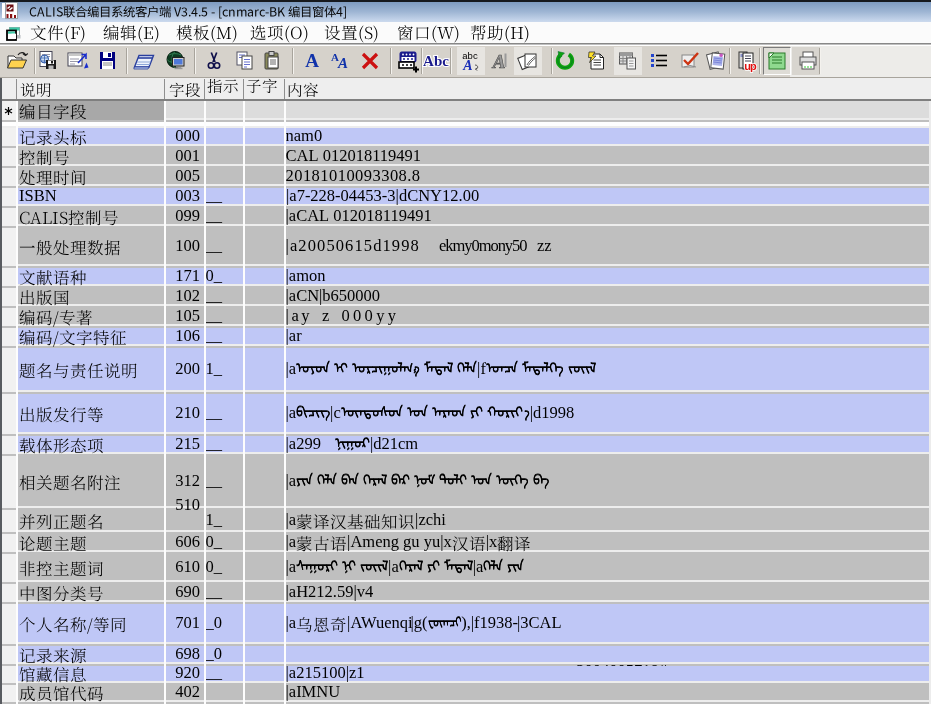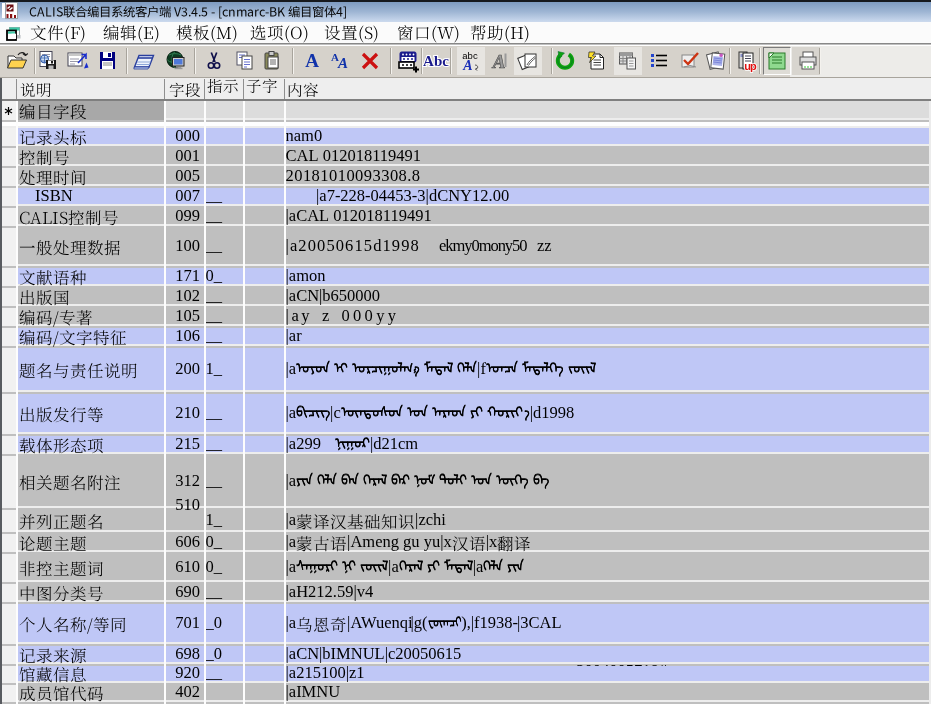--- a/index.html
+++ b/index.html
@@ -1065,24 +1065,24 @@
     <svg style="position:absolute;left:19.0px;top:164.51px;" width="68" height="24" fill="#000">
       <use href="#g75" x="0.0" y="18.99"></use>
       <use href="#g76" x="17.0" y="18.99"></use>
       <use href="#g77" x="34.0" y="18.99"></use>
       <use href="#g78" x="51.0" y="18.99"></use>
     </svg>
     <div class="lt fld" style="top:166.6px">005</div>
     <div class="lt" style="left:285.5px;top:166.6px;letter-spacing:0.45px;">20181010093308.8</div>
     <div class="row" style="top:188px;height:18px;background:#bfc7f6"></div>
     <div class="abs" style="left:2px;top:188px;width:13.5px;height:18px;background:#f1f1f1"></div>
-    <div class="lt" style="left:19.0px;top:186.6px;margin-left:16px;">ISBN</div>
-    <div class="lt fld" style="top:186.6px">007</div>
+    <div class="lt" style="left:19.0px;top:186.6px;">ISBN</div>
+    <div class="lt fld" style="top:186.6px">003</div>
     <div class="lt" style="left:205.5px;top:186.6px;">__</div>
-    <div class="lt" style="left:280px;top:186.6px;padding-left:36px;">|a7-228-04453-3|dCNY12.00</div>
+    <div class="lt" style="left:286px;top:186.6px;">|a7-228-04453-3|dCNY12.00</div>
     <div class="row" style="top:208px;height:18px;background:#bfbfbf"></div>
     <div class="abs" style="left:2px;top:208px;width:13.5px;height:18px;background:#f1f1f1"></div>
     <svg style="position:absolute;left:19.0px;top:204.51px;" width="100" height="24" fill="#000">
       <use href="#g79" x="0.0" y="18.99"></use>
       <use href="#g80" x="11.0" y="18.99"></use>
       <use href="#g81" x="23.0" y="18.99"></use>
       <use href="#g82" x="33.0" y="18.99"></use>
       <use href="#g49" x="40.0" y="18.99"></use>
       <use href="#g72" x="49.0" y="18.99"></use>
       <use href="#g73" x="66.0" y="18.99"></use>
@@ -1679,21 +1679,20 @@
     <div class="row" style="top:646px;height:18px;background:#bfc7f6"></div>
     <div class="abs" style="left:2px;top:646px;width:13.5px;height:18px;background:#f1f1f1"></div>
     <svg style="position:absolute;left:19.0px;top:642.51px;" width="68" height="24" fill="#000">
       <use href="#g68" x="0.0" y="18.99"></use>
       <use href="#g69" x="17.0" y="18.99"></use>
       <use href="#g132" x="34.0" y="18.99"></use>
       <use href="#g133" x="51.0" y="18.99"></use>
     </svg>
     <div class="lt fld" style="top:644.5px">698</div>
     <div class="lt" style="left:205.5px;top:644.5px;">_0</div>
-    <div class="lt" style="left:285.5px;top:644.5px;">|aCN|bIMNUL|c20050615</div>
     <div class="row" style="top:666px;height:17px;background:#bfc7f6"></div>
     <div class="abs" style="left:2px;top:666px;width:13.5px;height:17px;background:#f1f1f1"></div>
     <svg style="position:absolute;left:19.0px;top:662.01px;" width="68" height="24" fill="#000">
       <use href="#g134" x="0.0" y="18.99"></use>
       <use href="#g135" x="17.0" y="18.99"></use>
       <use href="#g136" x="34.0" y="18.99"></use>
       <use href="#g137" x="51.0" y="18.99"></use>
     </svg>
     <div class="lt fld" style="top:664.0px">920</div>
     <div class="lt" style="left:205.5px;top:664.0px;">__</div>

